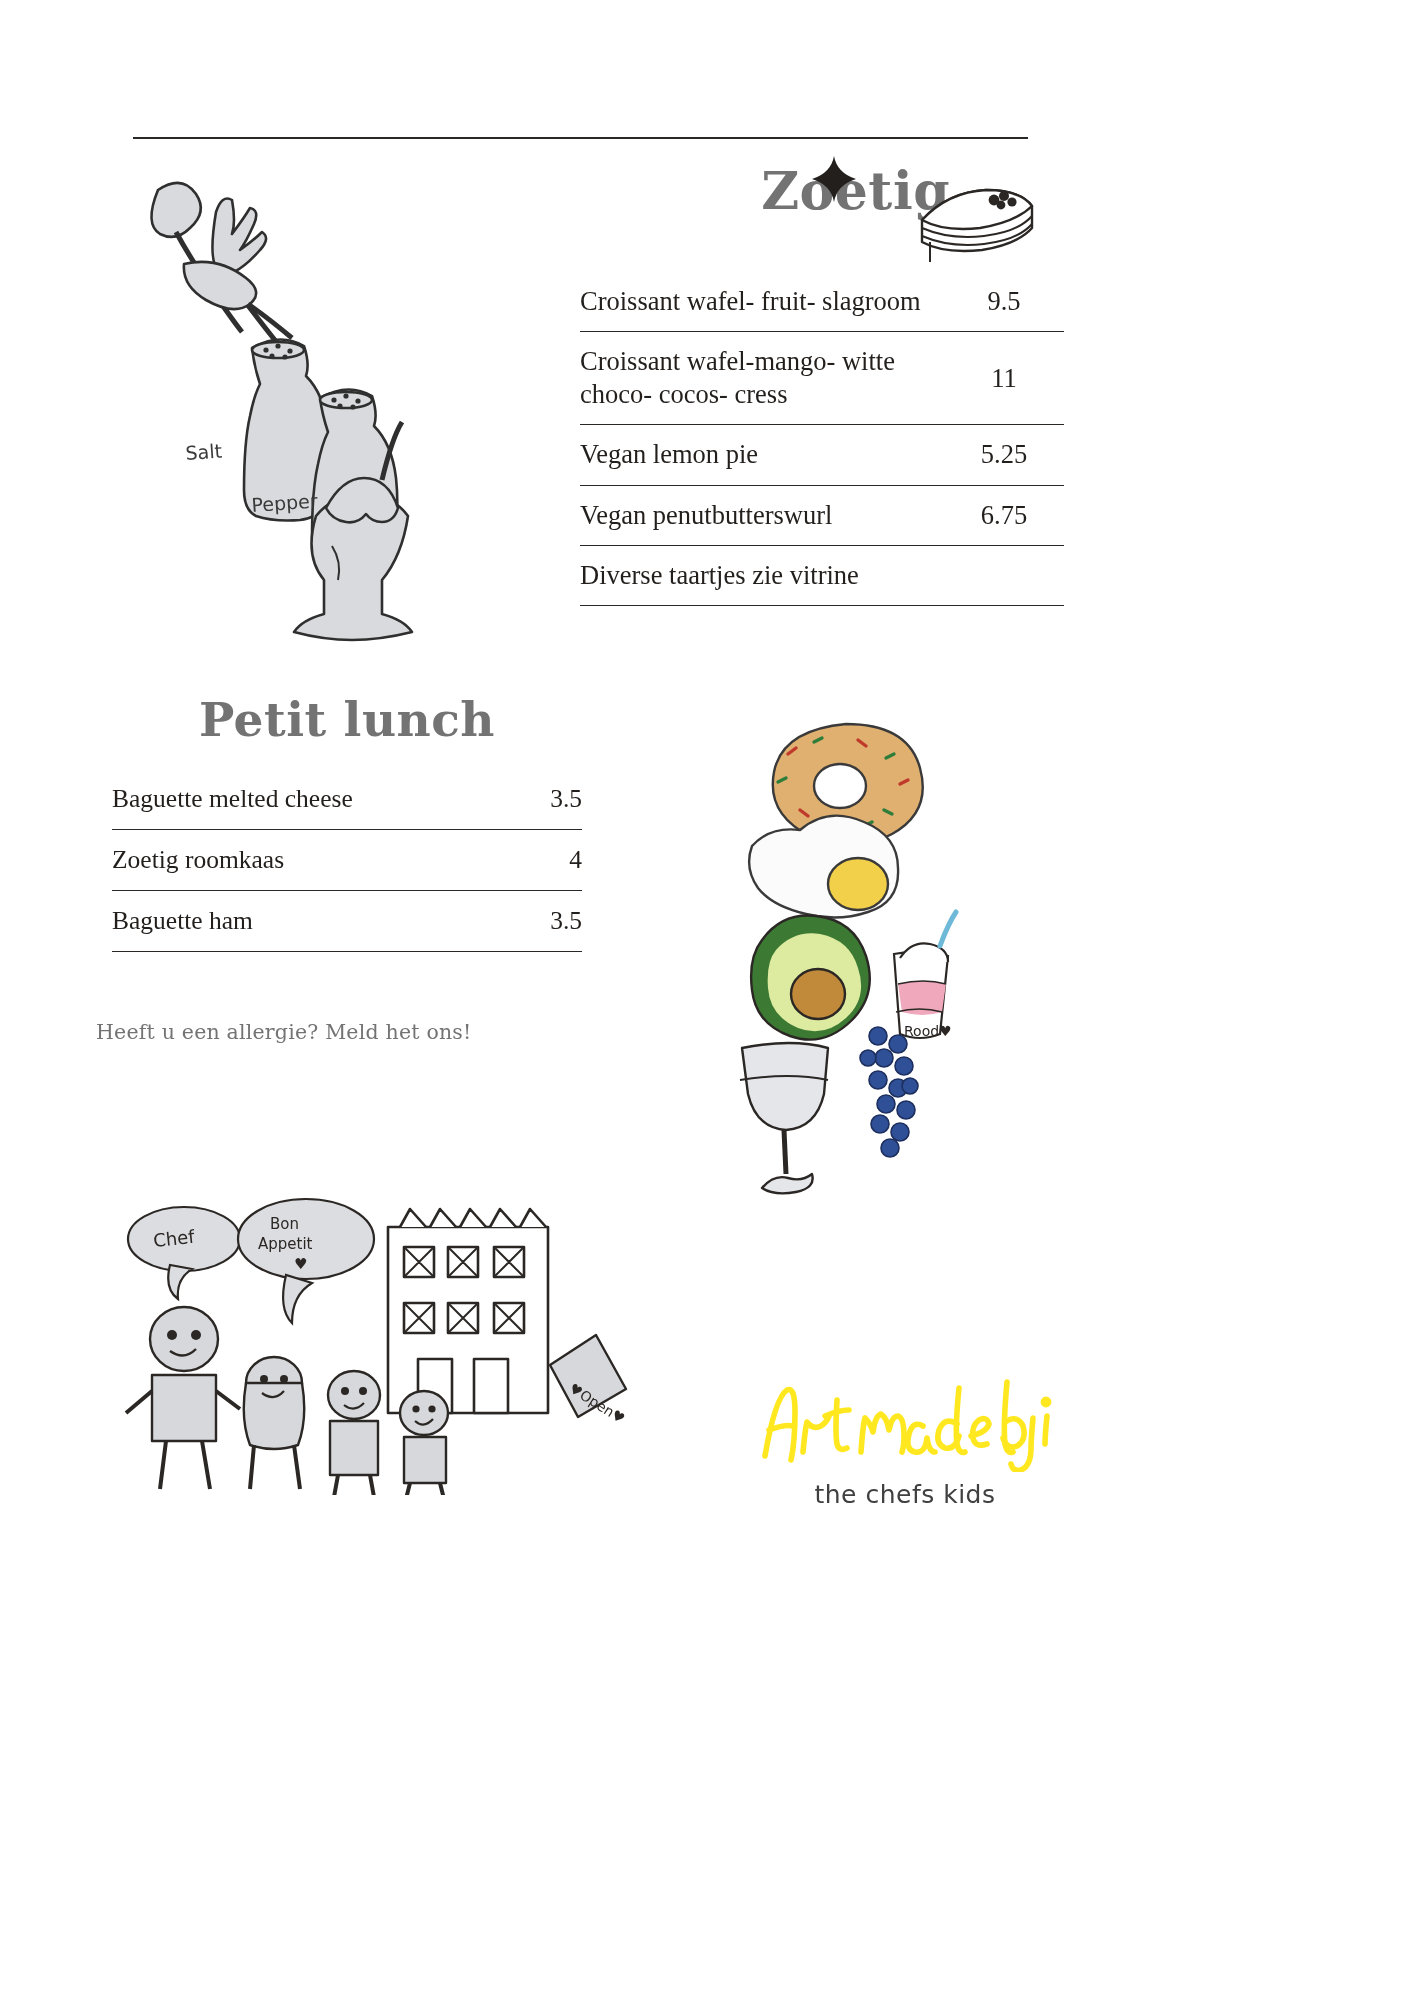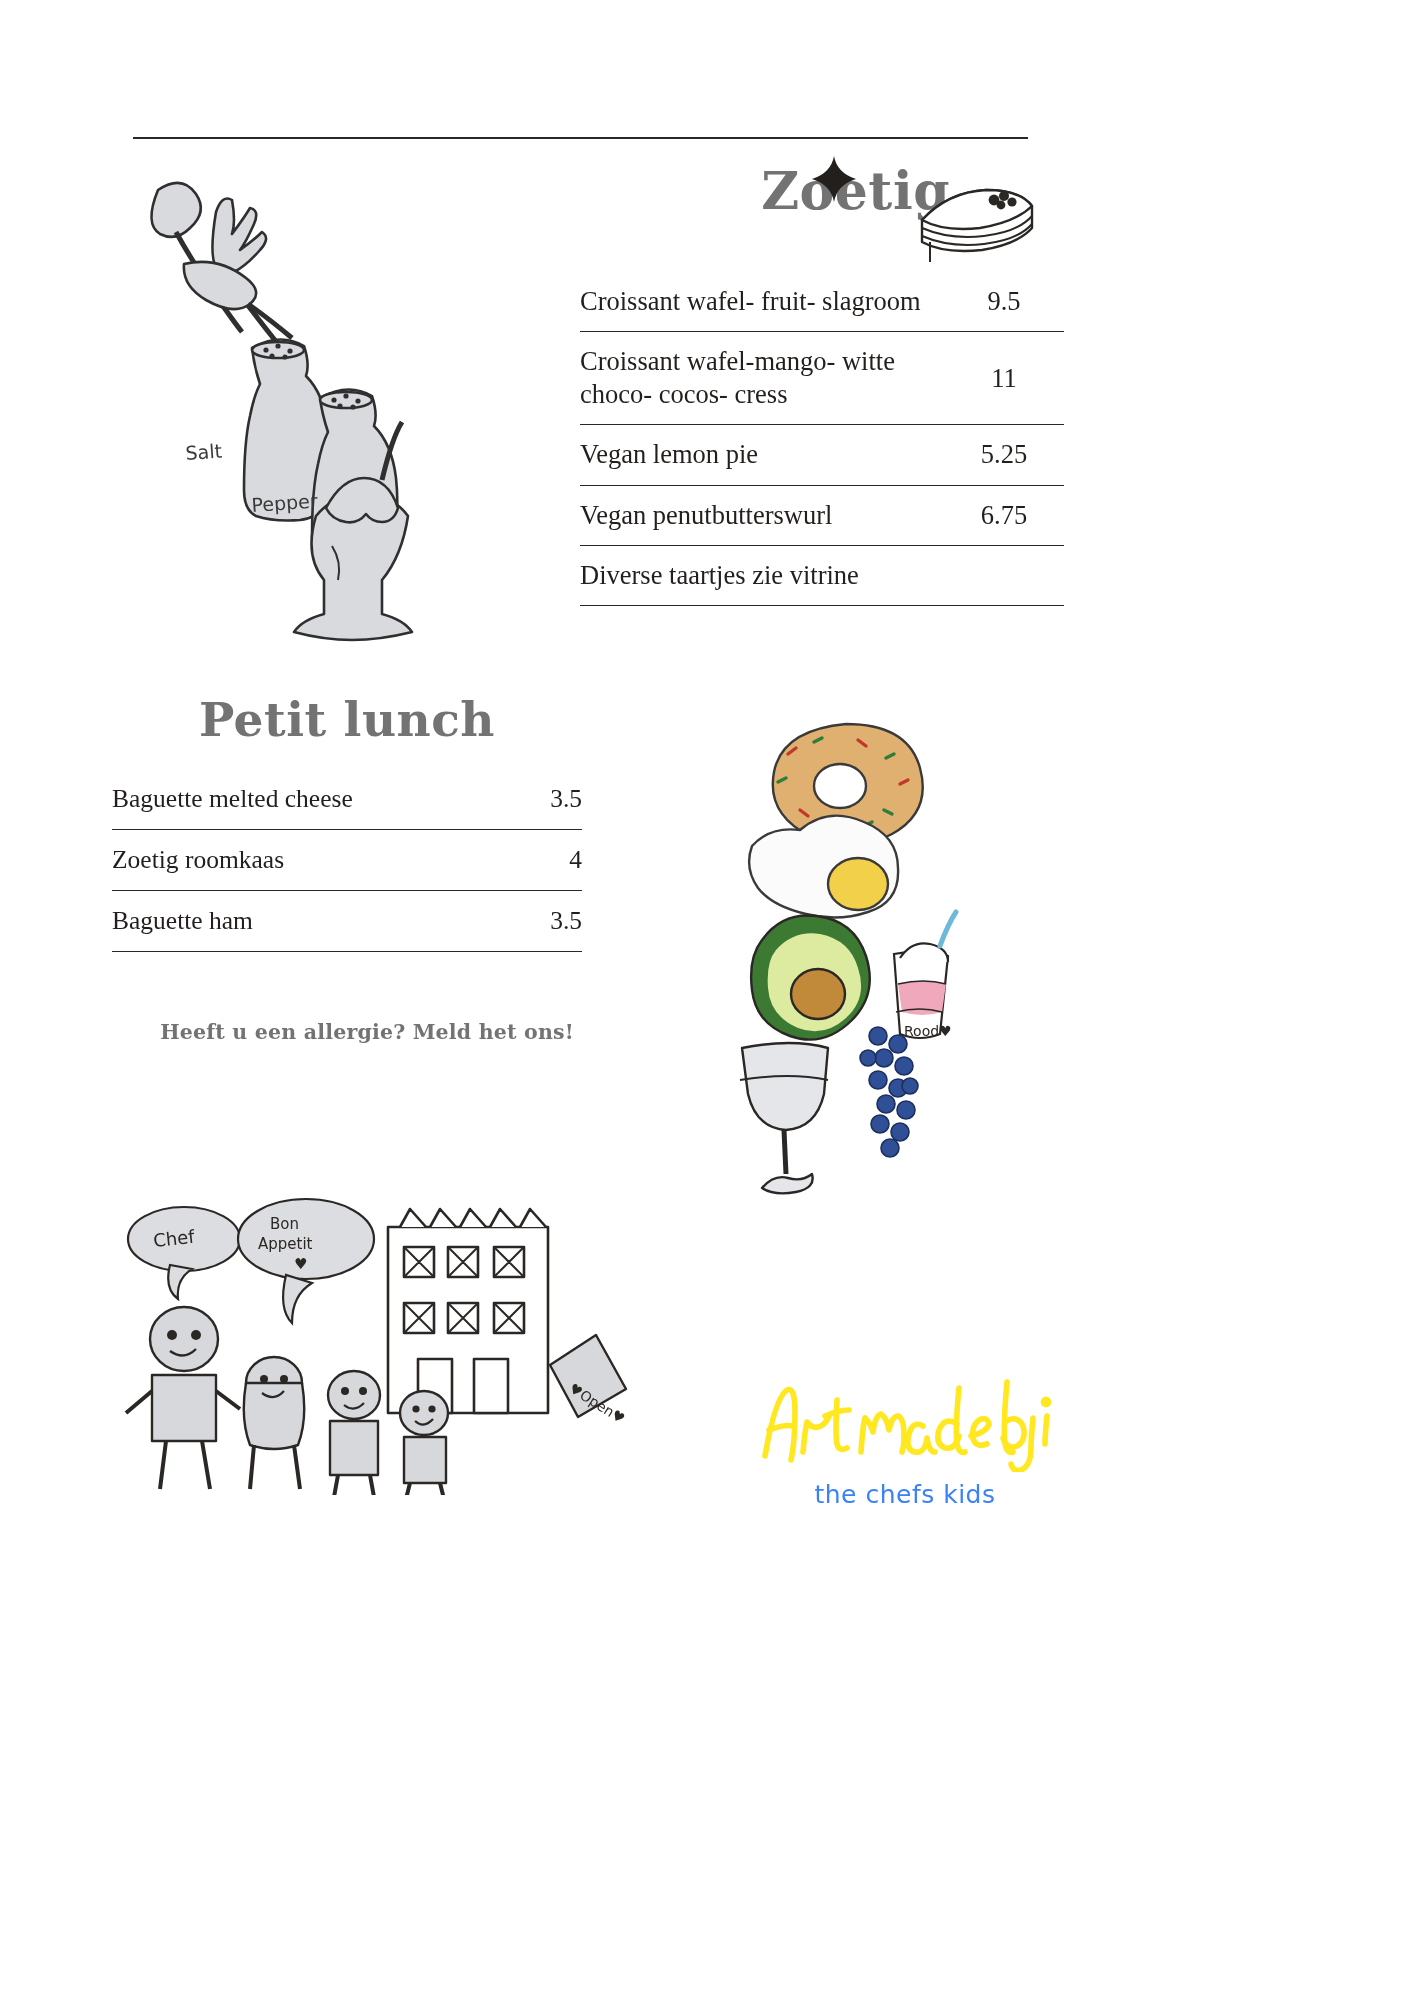--- a/index.html
+++ b/index.html
@@ -43,32 +43,32 @@
   .lunch-block{position:absolute;left:112px;top:696px;width:470px;}
   .lunch-title{font-size:47px;text-align:center;margin:0 0 26px 0;}
   table.lunch{width:100%;border-collapse:collapse;}
   table.lunch td{
     font-size:25.5px;line-height:1.25;font-weight:400;
     padding:14px 0;border-bottom:1.5px solid #2b2724;vertical-align:middle;
   }
   table.lunch td.price{text-align:right;width:110px;}
 
   
-  .allergy{position:absolute;left:104px;top:1022px;width:470px;text-align:right;
-    font-size:20.5px;font-weight:700;letter-spacing:.2px;}
+  .allergy{position:absolute;left:96px;top:1022px;width:470px;text-align:left;
+    font-size:20.5px;font-weight:400;letter-spacing:.2px;}
   .logo-row{position:absolute;left:112px;top:1062px;width:470px;
     display:flex;align-items:center;justify-content:center;gap:22px;}
   .logo-mark{width:58px;height:74px;flex:none;}
   .logo-word{font-size:40px;letter-spacing:1px;}
 
   
   .sig-wrap{position:absolute;left:740px;top:1368px;width:330px;text-align:center;}
   .sig-script{width:300px;height:104px;display:block;margin:0 auto;}
   .sig-sub{font-family:"DejaVu Sans","Liberation Sans",sans-serif;
-    font-size:25px;color:#3b82f6;margin-top:8px;letter-spacing:.5px;}
+    font-size:25px;color:#404040;margin-top:8px;letter-spacing:.5px;}
 
   
   .illus{position:absolute;}
   #illus-cutlery{left:120px;top:160px;width:330px;height:500px;}
   #illus-brunch{left:718px;top:718px;width:260px;height:510px;}
   #illus-kids{left:118px;top:1195px;width:520px;height:300px;}
 </style>
 </head>
 <body>
 

